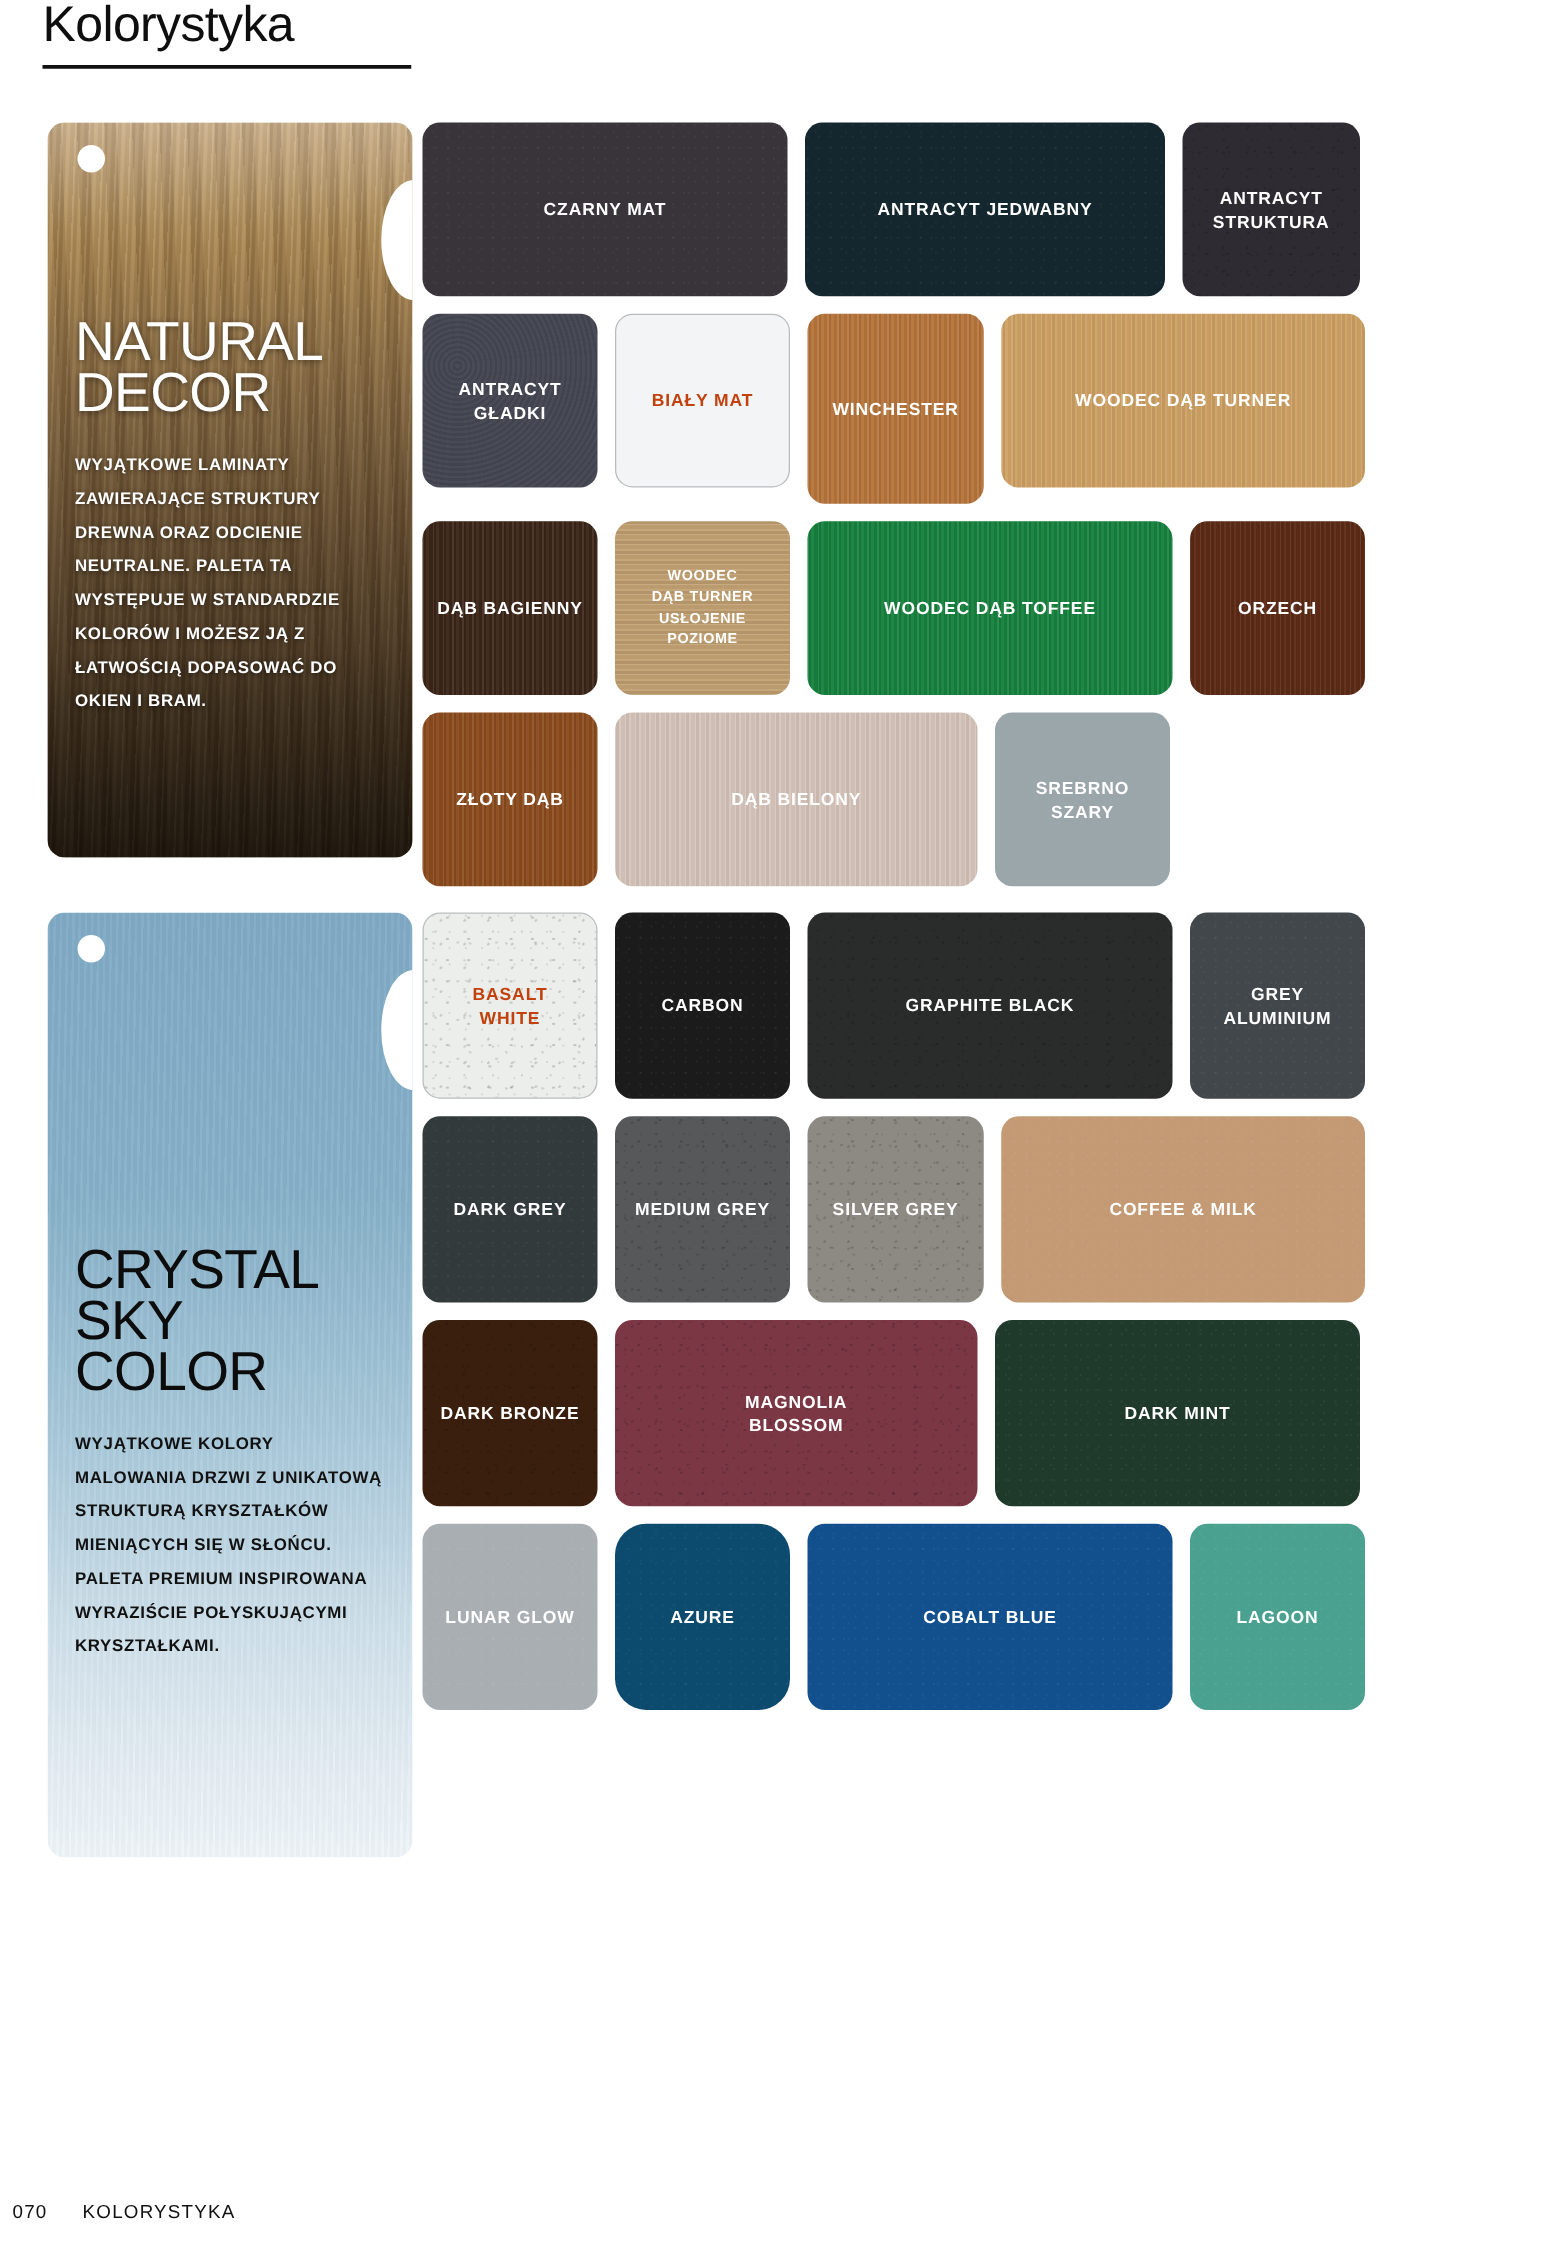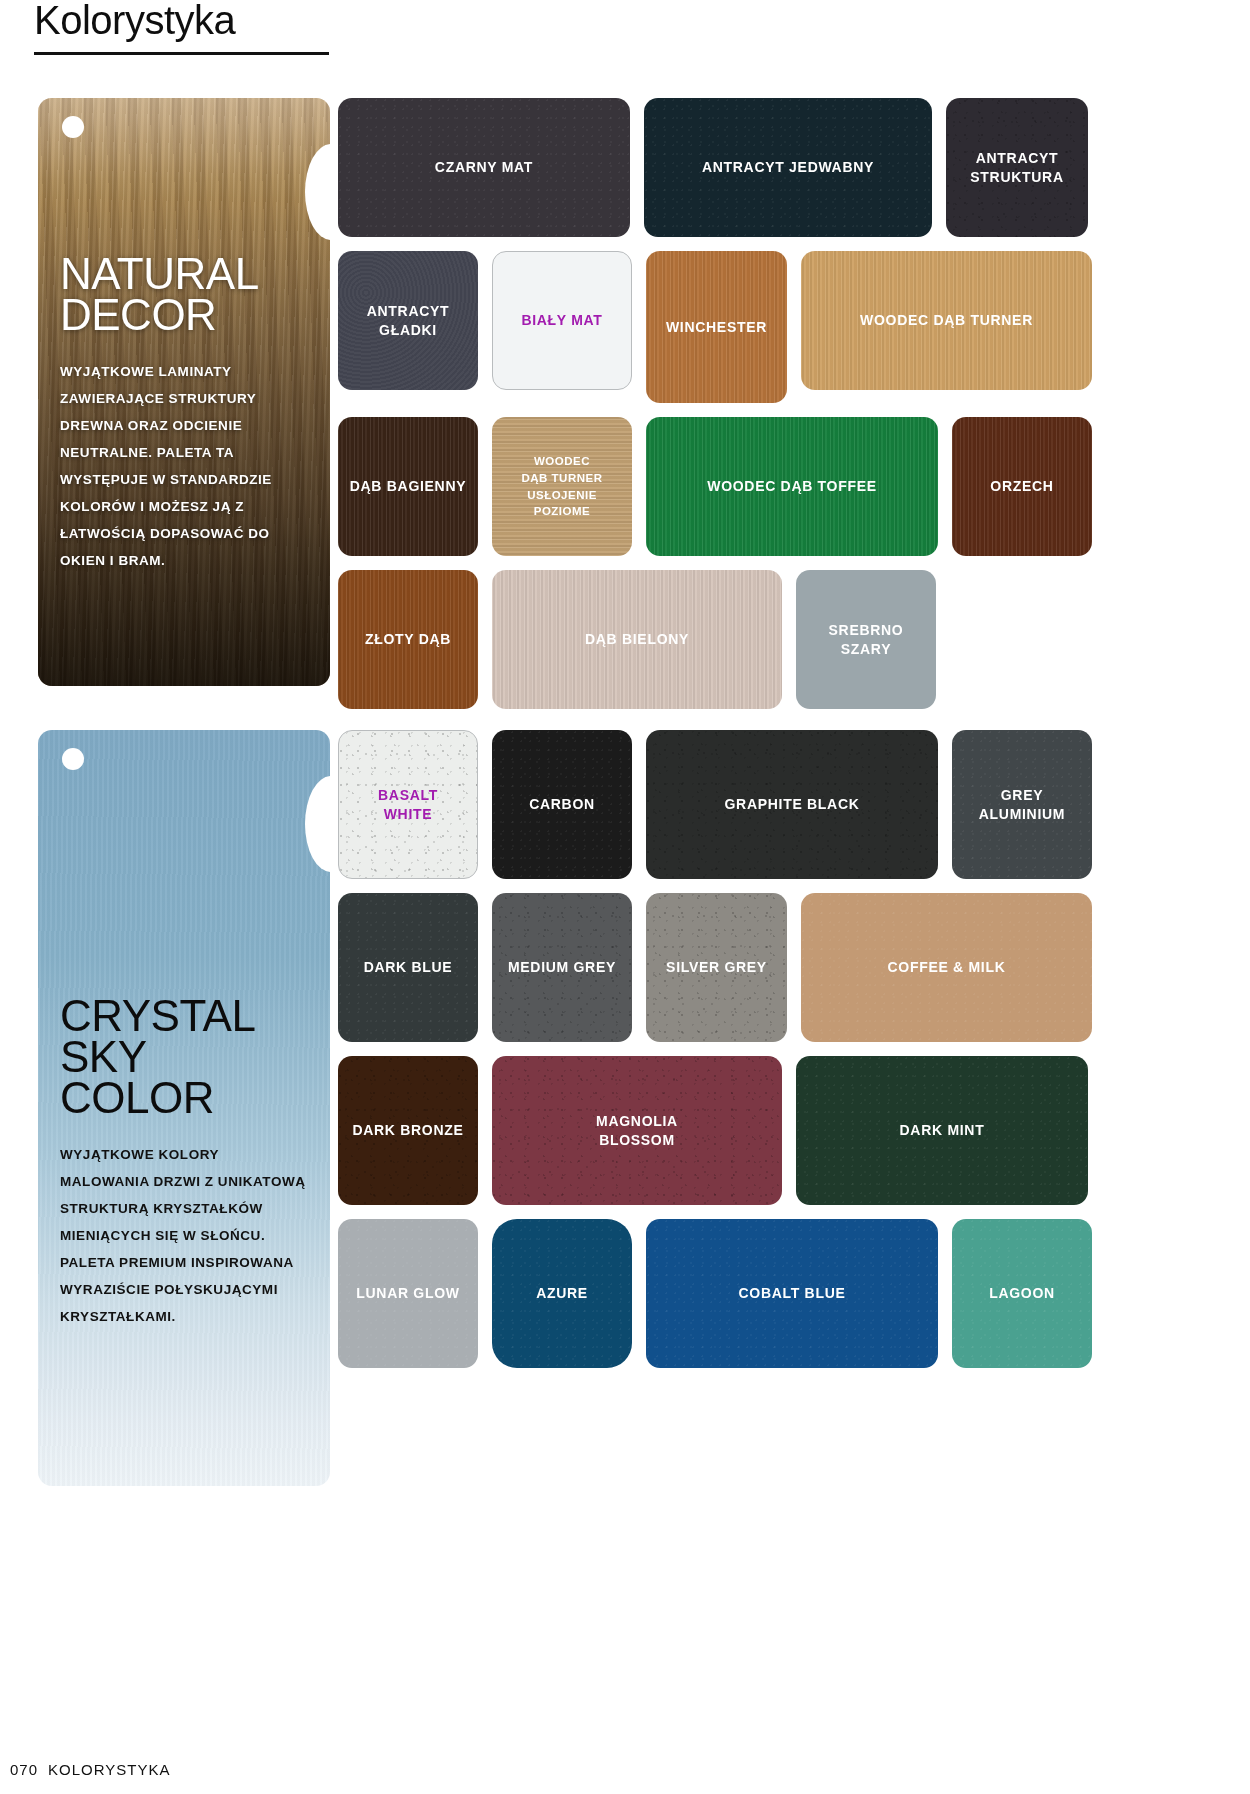--- a/index.html
+++ b/index.html
@@ -102,21 +102,21 @@
     border-radius:14px;
     display:flex; align-items:center; justify-content:center;
     text-align:center;
     color:#fff;
     font-size:14px; font-weight:700; letter-spacing:0.7px;
     line-height:1.35;
     padding:4px 8px;
     overflow:hidden;
   }
   .sw span{ position:relative; z-index:2; white-space:pre-line; }
-  .sw.dark-text{ color:#a21caf; }
+  .sw.dark-text{ color:#c2410c; }
   .sw.bordered{ border:1px solid #b9bcbe; }
   .sw.small-label{ font-size:11.5px; letter-spacing:0.5px; line-height:1.45; }
 
   
   .tex-wood::after{
     content:""; position:absolute; inset:0; z-index:1; pointer-events:none;
     background:
       repeating-linear-gradient(90deg,
         rgba(255,255,255,0.10) 0 1px, rgba(0,0,0,0.08) 1px 3px,
         rgba(255,255,255,0.05) 3px 5px, rgba(0,0,0,0.04) 5px 8px);
@@ -153,21 +153,21 @@
       radial-gradient(circle at 75% 65%, rgba(255,255,255,0.04) 0 1px, transparent 1px);
     background-size:9px 9px, 12px 12px;
   }
 
   
   .footer{
     position:absolute; left:10px; bottom:16px;
     font-size:15px; letter-spacing:1px; color:#111;
     font-weight:400;
   }
-  .footer .num{ margin-right:10px; }
+  .footer .num{ margin-right:28px; }
 </style>
 </head>
 <body>
 
 <div class="page-title">Kolorystyka</div>
 <div class="title-rule"></div>
 
 <div class="section" id="section-natural">
   <div class="intro-panel" id="panel-natural">
     <div class="panel-bg"></div>
@@ -263,21 +263,21 @@
         <div class="sw tex-speck" style="width: 292px; height: 149px; background: rgb(42, 44, 43);">
           <span>GRAPHITE BLACK</span>
         </div>
         <div class="sw tex-matte" style="width: 140px; height: 149px; background: rgb(65, 71, 74);">
           <span>GREY
 ALUMINIUM</span>
         </div>
       </div>
       <div class="row">
         <div class="sw tex-matte" style="width: 140px; height: 149px; background: rgb(51, 58, 59);">
-          <span>DARK BLUE</span>
+          <span>DARK GREY</span>
         </div>
         <div class="sw tex-speck" style="width: 140px; height: 149px; background: rgb(86, 88, 90);">
           <span>MEDIUM GREY</span>
         </div>
         <div class="sw tex-speck" style="width: 141px; height: 149px; background: rgb(141, 138, 132);">
           <span>SILVER GREY</span>
         </div>
         <div class="sw tex-matte" style="width: 291px; height: 149px; background: rgb(195, 154, 116);">
           <span>COFFEE &amp; MILK</span>
         </div>

